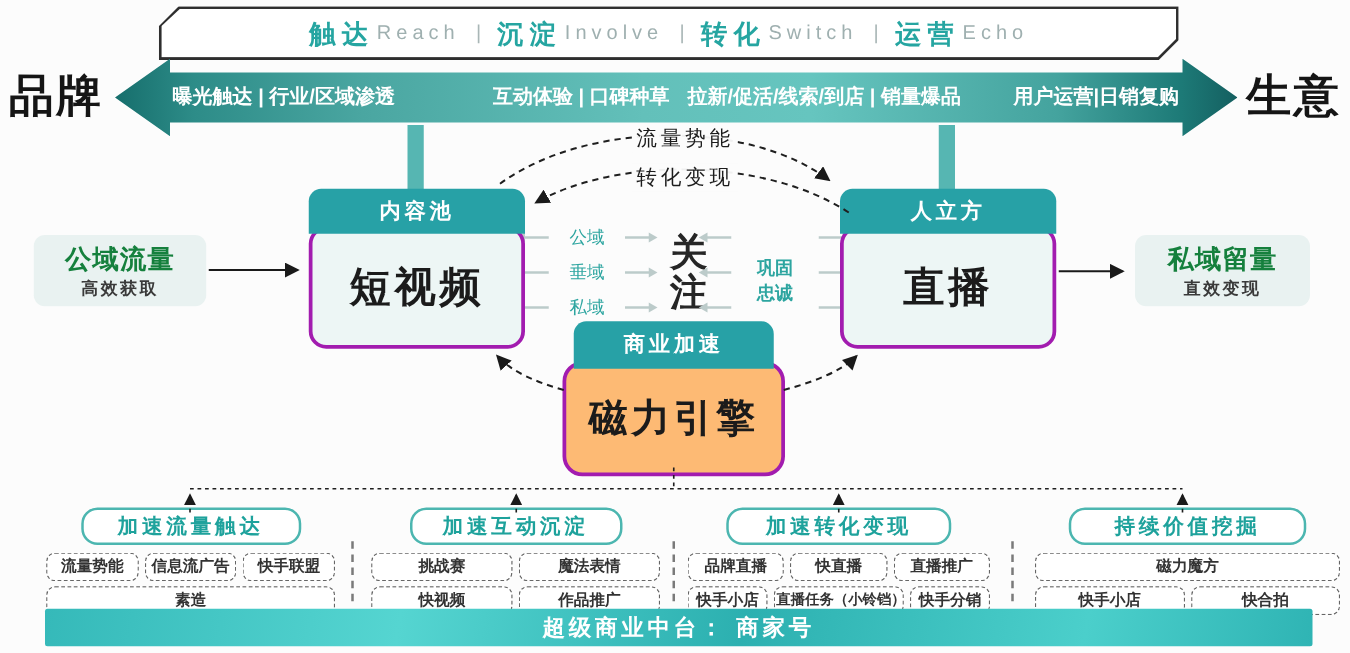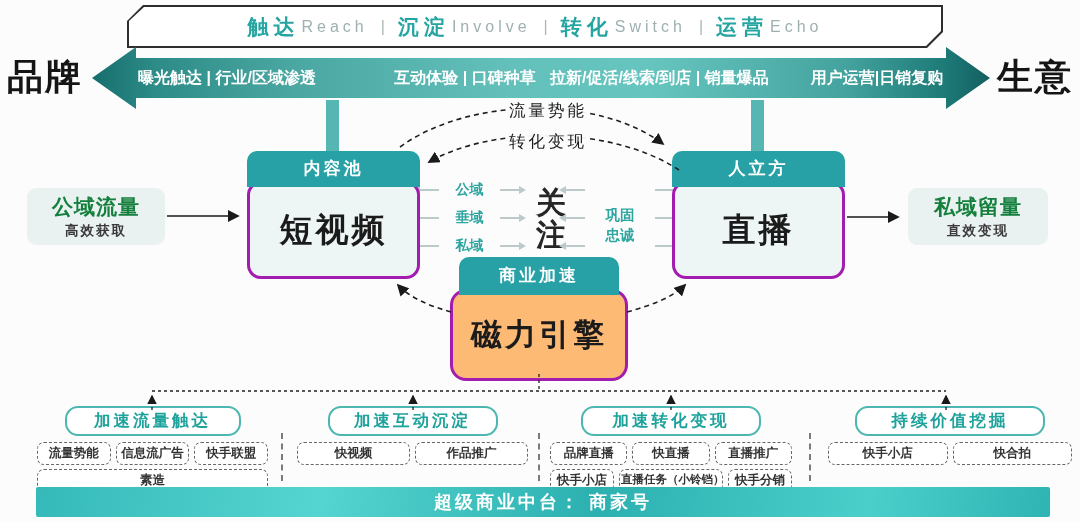--- a/index.html
+++ b/index.html
@@ -41,21 +41,21 @@
 
   
   .side-box{background:#e9f2f1;border-radius:9px;display:flex;flex-direction:column;
     align-items:center;justify-content:center;}
   .side-title{font-size:21px;font-weight:700;color:#15803d;letter-spacing:1px;}
   .side-sub{font-size:13.5px;font-weight:700;color:#3a3a3a;letter-spacing:2px;margin-top:1px;}
 
   
   .follow{font-size:30px;font-weight:700;color:#262626;line-height:1.06;text-align:center;}
   .cluster-row{display:flex;align-items:center;justify-content:space-between;height:20px;margin-bottom:8px;}
-  .flow-label{font-size:14px;font-weight:700;color:#2da5a0;}
+  .flow-label{font-size:14px;font-weight:400;color:#2da5a0;}
   .harrow{display:inline-block;width:20px;height:2px;background:#bccbca;position:relative;}
   .harrow.left::before{content:'';position:absolute;left:-6px;top:-3px;
     border-top:4px solid transparent;border-bottom:4px solid transparent;border-right:7px solid #bccbca;}
   .harrow.right::after{content:'';position:absolute;right:-6px;top:-3px;
     border-top:4px solid transparent;border-bottom:4px solid transparent;border-left:7px solid #bccbca;}
   .consolidate{position:absolute;left:50%;top:25px;transform:translateX(-50%);width:34px;
     font-size:14.5px;font-weight:700;color:#2da5a0;line-height:1.4;text-align:center;}
   .arc-label{font-size:16.5px;color:#1c1c1c;letter-spacing:3px;text-align:center;
     background:rgba(252,252,252,.95);z-index:4;}
 
@@ -187,20 +187,24 @@
       <span class="chip">快手联盟</span>
     </div>
     <div class="chip-row">
       <span class="chip">素造</span>
     </div>
   </div>
 
   <div class="abs grp" style="left:297px;top:406px;width:231px;">
     <div class="grp-header" style="width:166px;">加速互动沉淀</div>
     <div class="chip-row">
+      <span class="chip">挑战赛</span>
+      <span class="chip">魔法表情</span>
+    </div>
+    <div class="chip-row">
       <span class="chip">快视频</span>
       <span class="chip">作品推广</span>
     </div>
   </div>
 
   <div class="abs grp" style="left:550px;top:406px;width:242px;">
     <div class="grp-header" style="width:176px;">加速转化变现</div>
     <div class="chip-row">
       <span class="chip">品牌直播</span>
       <span class="chip">快直播</span>
@@ -208,20 +212,23 @@
     </div>
     <div class="chip-row">
       <span class="chip" style="flex:.9;">快手小店</span>
       <span class="chip" style="flex:1.5;font-size:11.5px;">直播任务（小铃铛）</span>
       <span class="chip" style="flex:.9;">快手分销</span>
     </div>
   </div>
 
   <div class="abs grp" style="left:828px;top:406px;width:244px;">
     <div class="grp-header" style="width:186px;">持续价值挖掘</div>
+    <div class="chip-row">
+      <span class="chip">磁力魔方</span>
+    </div>
     <div class="chip-row">
       <span class="chip">快手小店</span>
       <span class="chip">快合拍</span>
     </div>
   </div>
 
   <div class="abs gsep" style="left:281px;top:433px;"></div>
   <div class="abs gsep" style="left:538px;top:433px;"></div>
   <div class="abs gsep" style="left:809px;top:433px;"></div>
 

